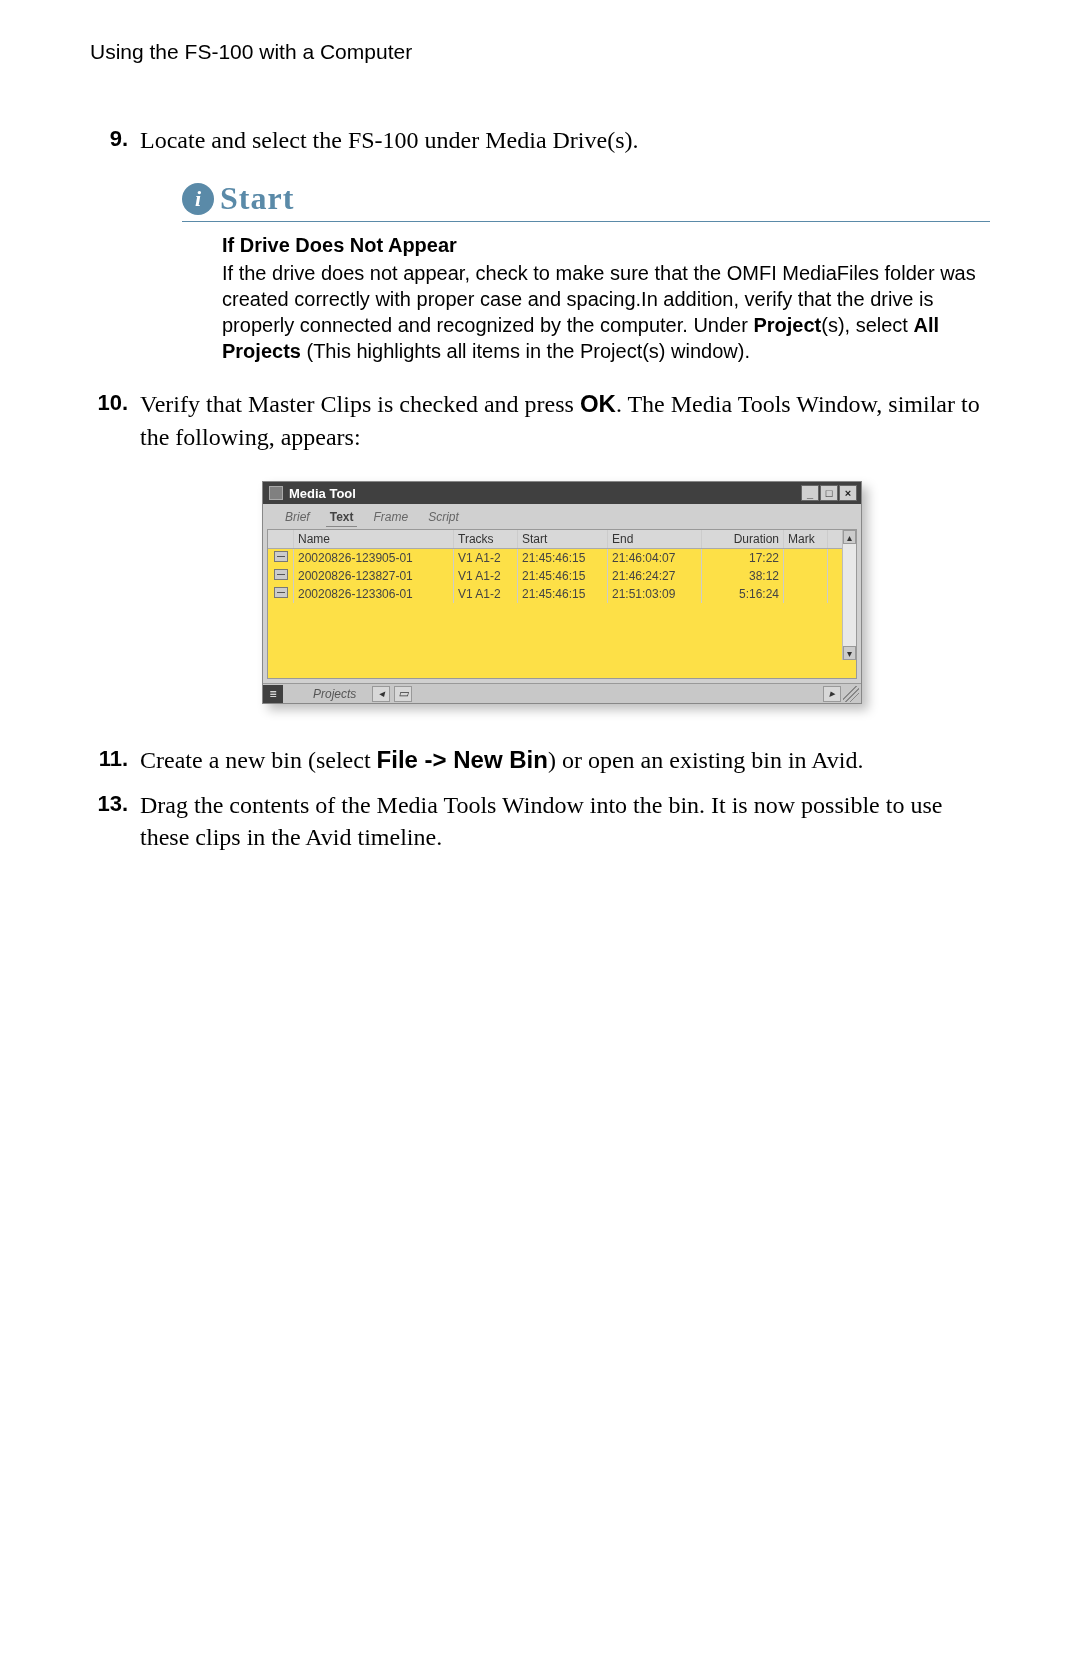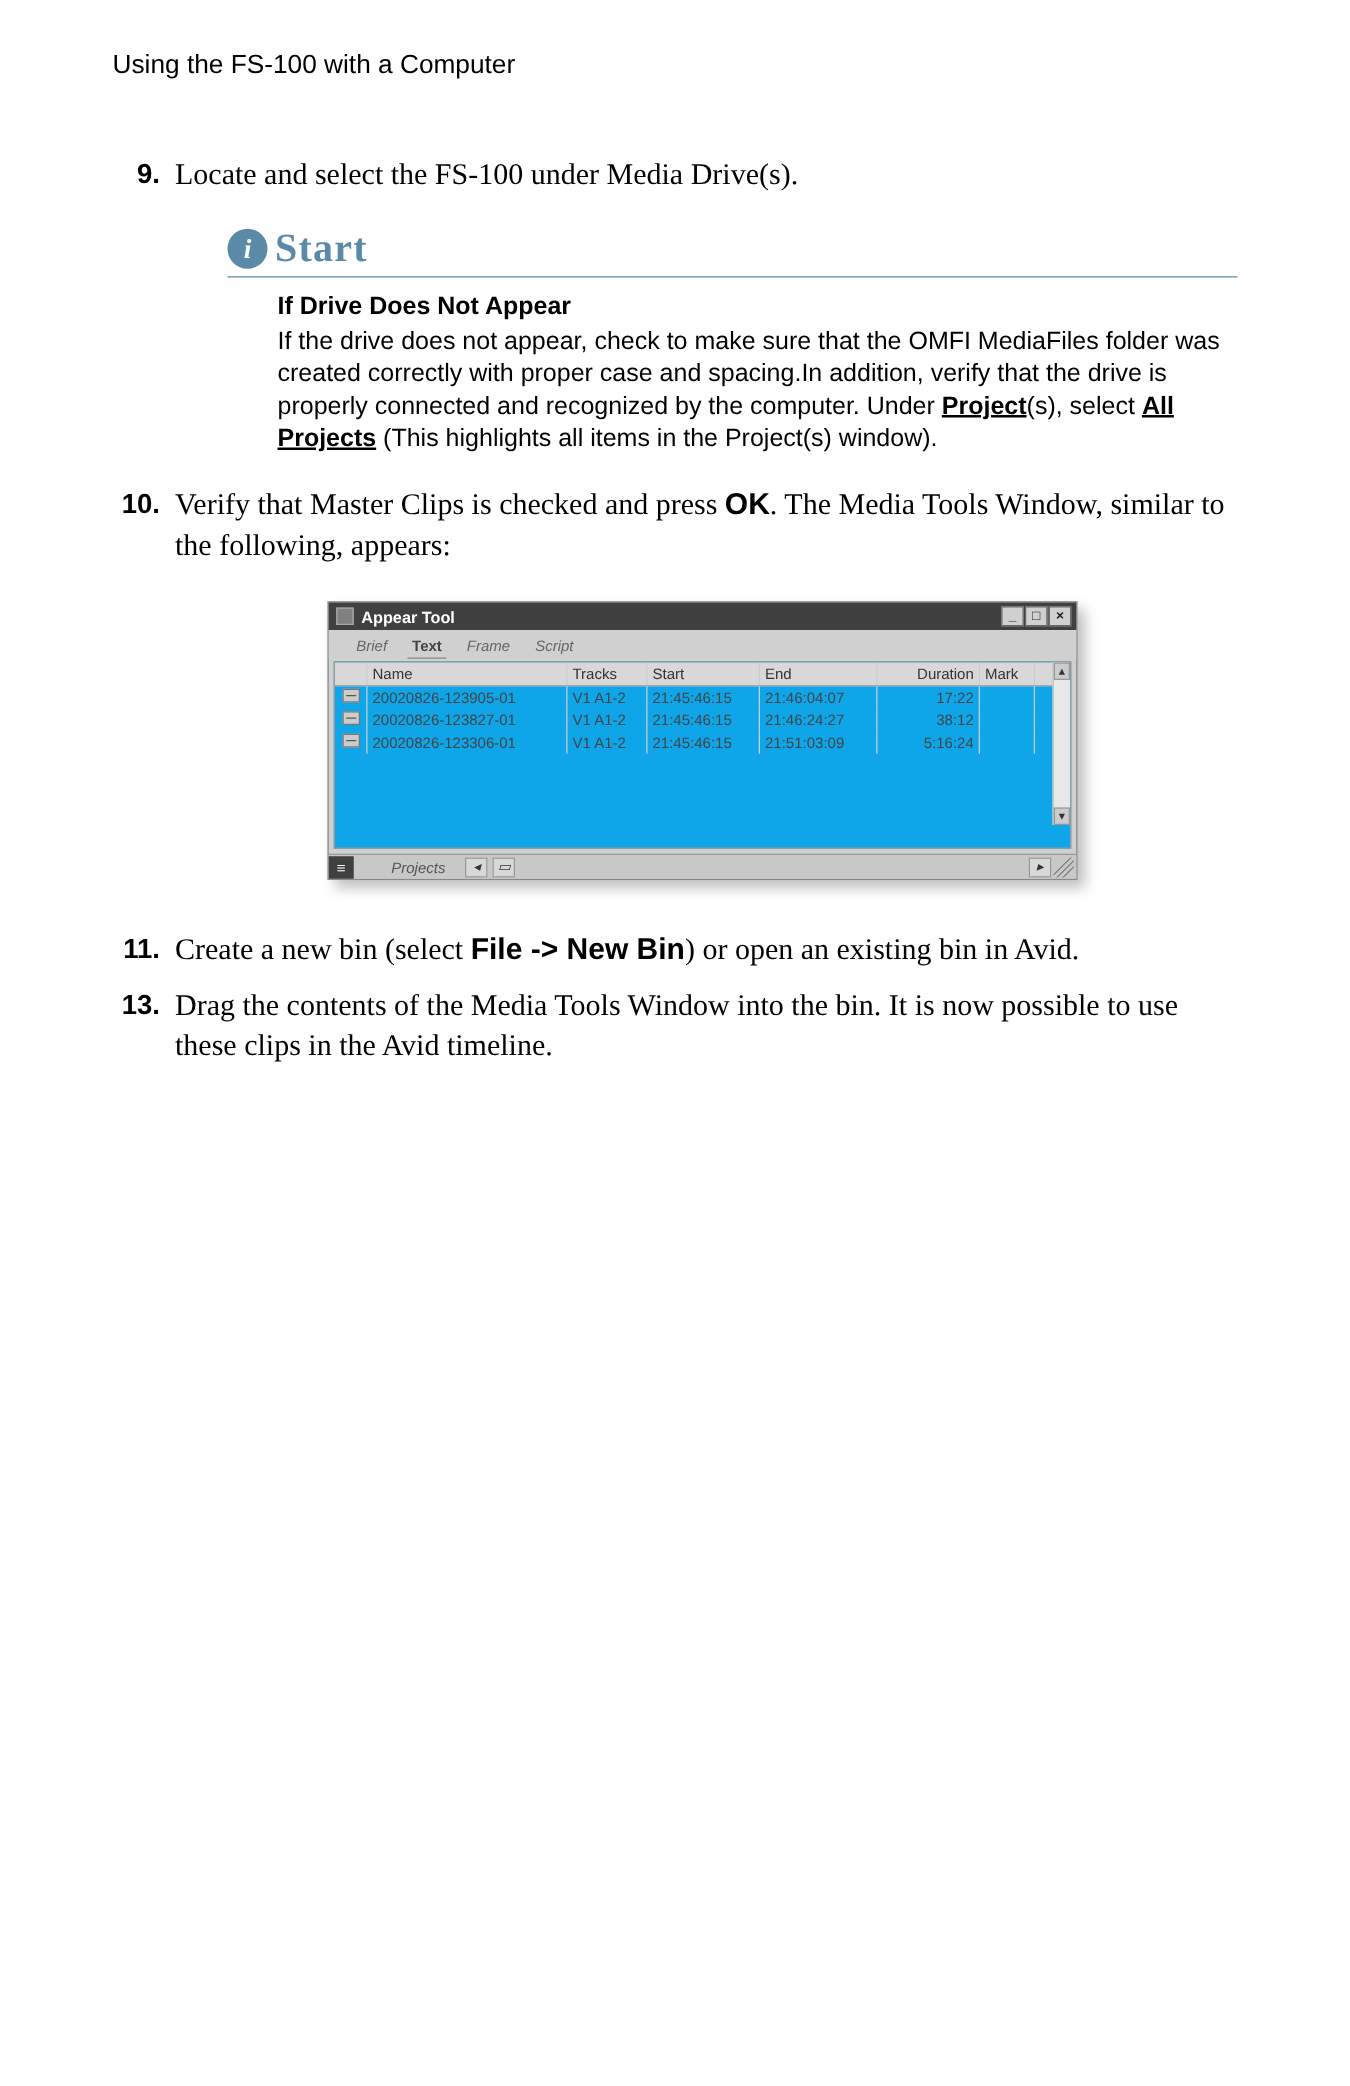--- a/index.html
+++ b/index.html
@@ -81,21 +81,20 @@
     font-family: Arial, Helvetica, sans-serif;
     font-size: 20px;
     line-height: 1.3;
   }
   .note-title {
     font-weight: bold;
     margin-bottom: 2px;
   }
   .note-text .sans-bold {
     font-weight: bold;
-    text-decoration: underline;
   }
   .screenshot-wrap {
     margin: 28px 0 40px 172px;
     width: 600px;
   }
   .media-window {
     background: #d0d0d0;
     border: 1px solid #888;
     box-shadow: 6px 6px 10px rgba(0,0,0,0.25);
     font-family: Arial, Helvetica, sans-serif;
@@ -141,21 +140,21 @@
     color: #666;
   }
   .tabbar .tab { padding: 2px 4px; text-align: right; }
   .tabbar .tab.active {
     border-bottom: 1px solid #888;
     font-style: normal;
     font-weight: bold;
     color: #444;
   }
   .table-area {
-    background: #0ea5e9;
+    background: #fde047;
     border: 1px solid #999;
     margin: 2px 4px 4px 4px;
     position: relative;
     min-height: 150px;
   }
   .thead {
     display: flex;
     background: #d8d8d8;
     border-bottom: 1px solid #aaa;
     font-size: 12px;
@@ -265,21 +264,21 @@
     <div class="step-body">
       <span>Verify that Master Clips is checked and press </span><span class="sans-bold">OK</span><span>. The Media Tools Window, similar to the following, appears:</span>
     </div>
   </div>
 
   <div class="screenshot-wrap">
     <div class="media-window">
       <div class="titlebar">
         <div class="titlebar-left">
           <span class="win-icon"></span>
-          <span>Appear Tool</span>
+          <span>Media Tool</span>
         </div>
         <div class="titlebar-btns">
           <div class="tb-btn">_</div>
           <div class="tb-btn">□</div>
           <div class="tb-btn">×</div>
         </div>
       </div>
       <div class="tabbar">
         <div class="tab">Brief</div>
         <div class="tab active">Text</div>

